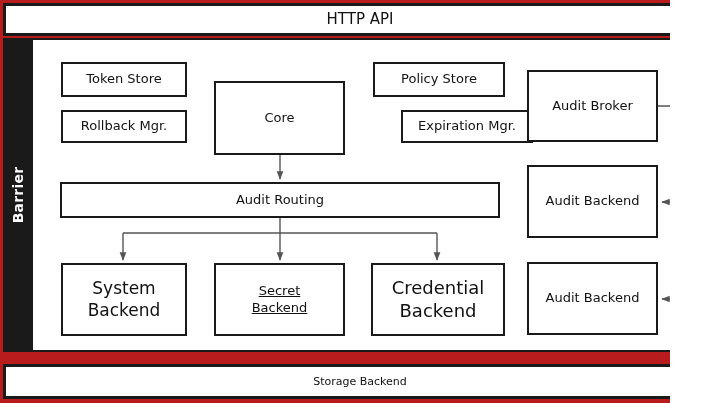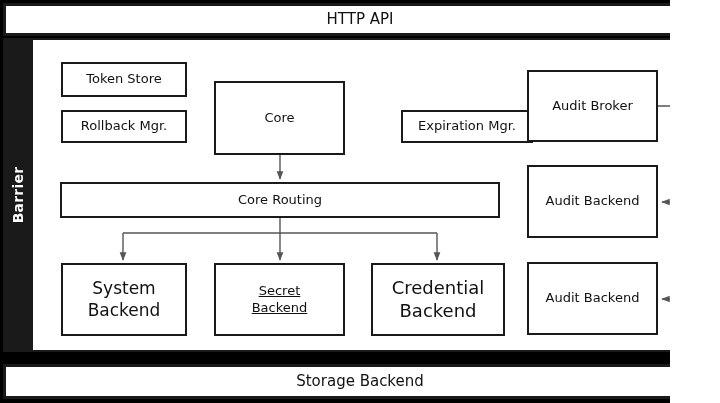--- a/index.html
+++ b/index.html
@@ -5,21 +5,21 @@
 <style>
   html, body {
     margin: 0;
     padding: 0;
     background: #ffffff;
   }
   #diagram-root {
     position: relative;
     width: 670px;
     height: 403px;
-    background: #000000;
+    background: #b91c1c;
     font-family: "DejaVu Sans", "Liberation Sans", sans-serif;
     overflow: hidden;
   }
   .box {
     position: absolute;
     box-sizing: border-box;
     background: #ffffff;
     border: 2px solid #1a1a1a;
     display: flex;
     align-items: center;
@@ -37,21 +37,21 @@
     height: 33px;
     border-width: 3px;
     font-size: 15px;
   }
   #storage-backend-bar {
     left: 3px;
     top: 364px;
     width: 714px;
     height: 35px;
     border-width: 3px;
-    font-size: 15px;
+    font-size: 11px;
   }
   #inner-container {
     position: absolute;
     left: 3px;
     top: 38px;
     width: 714px;
     height: 314px;
     box-sizing: border-box;
     border: 2px solid #1a1a1a;
     background: #ffffff;
@@ -140,31 +140,34 @@
   </div>
 
   <div class="box" id="rollback-mgr">
     <span>Rollback Mgr.</span>
   </div>
 
   <div class="box" id="core">
     <span>Core</span>
   </div>
 
+  <div class="box" id="policy-store">
+    <span>Policy Store</span>
+  </div>
 
   <div class="box" id="expiration-mgr">
     <span>Expiration Mgr.</span>
   </div>
 
   <div class="box" id="audit-broker">
     <span>Audit Broker</span>
   </div>
 
   <div class="box" id="path-routing">
-    <span>Core Routing</span>
+    <span>Audit Routing</span>
   </div>
 
   <div class="box" id="audit-backend-1">
     <span>Audit Backend</span>
   </div>
 
   <div class="box" id="audit-backend-2">
     <span>Audit Backend</span>
   </div>
 

